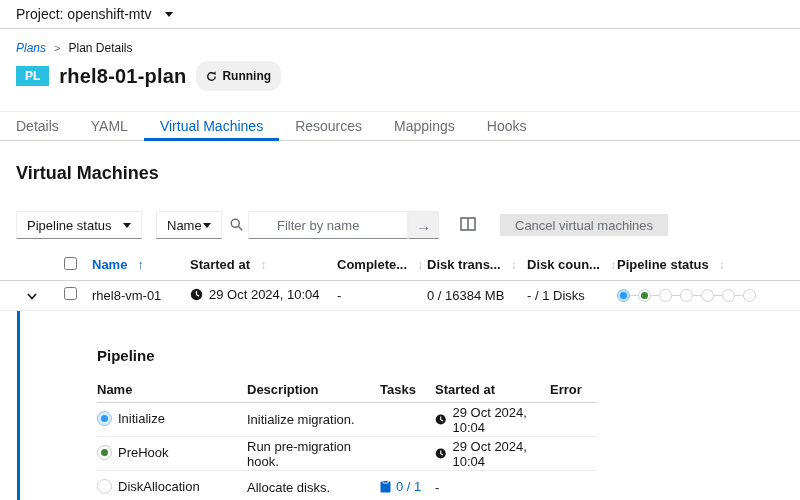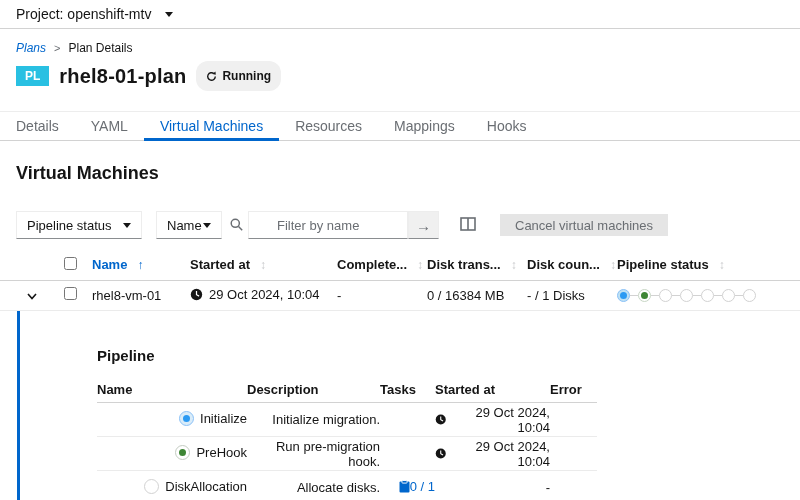--- a/index.html
+++ b/index.html
@@ -84,29 +84,29 @@
   .step-connector { width: 8px; height: 1px; background: #d2d2d2; flex: none; }
 
   
   .expanded { margin-left: 17px; border-left: 3px solid #0066cc; height: 189px;
     padding: 36px 0 0 77px; }
   .pipeline-title { font-size: 15px; font-weight: 700; margin-bottom: 13px; }
   table.pipe { width: 500px; border-collapse: collapse; table-layout: fixed; }
   table.pipe th { font-size: 13px; font-weight: 700; text-align: left; height: 26px; vertical-align: middle; }
   table.pipe thead tr { border-bottom: 1px solid #d2d2d2; }
   table.pipe tbody tr { border-bottom: 1px solid #ebebeb; }
-  table.pipe td { font-size: 13px; height: 34px; vertical-align: middle; text-align: right; }
+  table.pipe td { font-size: 13px; height: 34px; vertical-align: middle; }
   .pstatus { width: 15px; height: 15px; border-radius: 50%; border: 1px solid #d2d2d2; background: #fff;
     position: relative; display: inline-block; flex: none; }
   .pstatus::after { content: ''; position: absolute; inset: 3px; border-radius: 50%; }
   .pstatus[data-s="running"] { border-color: #8bc1f7; background: #d9ecf9; }
   .pstatus[data-s="running"]::after { background: #2b9af3; }
   .pstatus[data-s="success"] { border-color: #c4ccc2; }
   .pstatus[data-s="success"]::after { background: #3e8635; }
-  .tasks-link { color: #0066cc; display: inline-flex; align-items: center; }
+  .tasks-link { color: #0066cc; display: inline-flex; align-items: center; gap: 5px; }
 </style>
 </head>
 <body>
 
 <div class="masthead">
   <button class="proj-btn">
     <span>Project: openshift-mtv</span>
     <span class="caret"></span>
   </button>
 </div>

